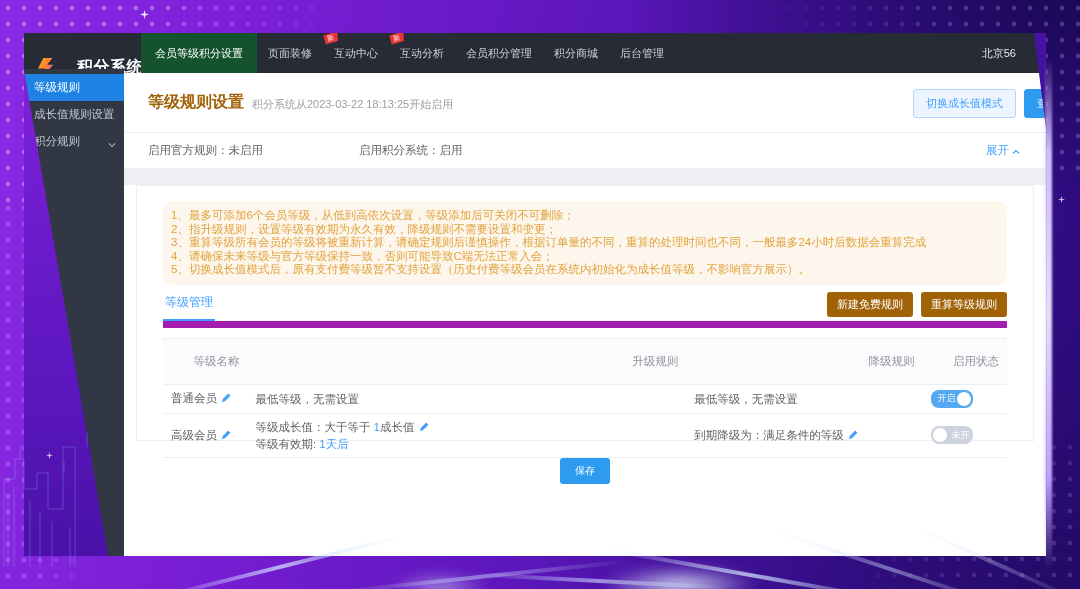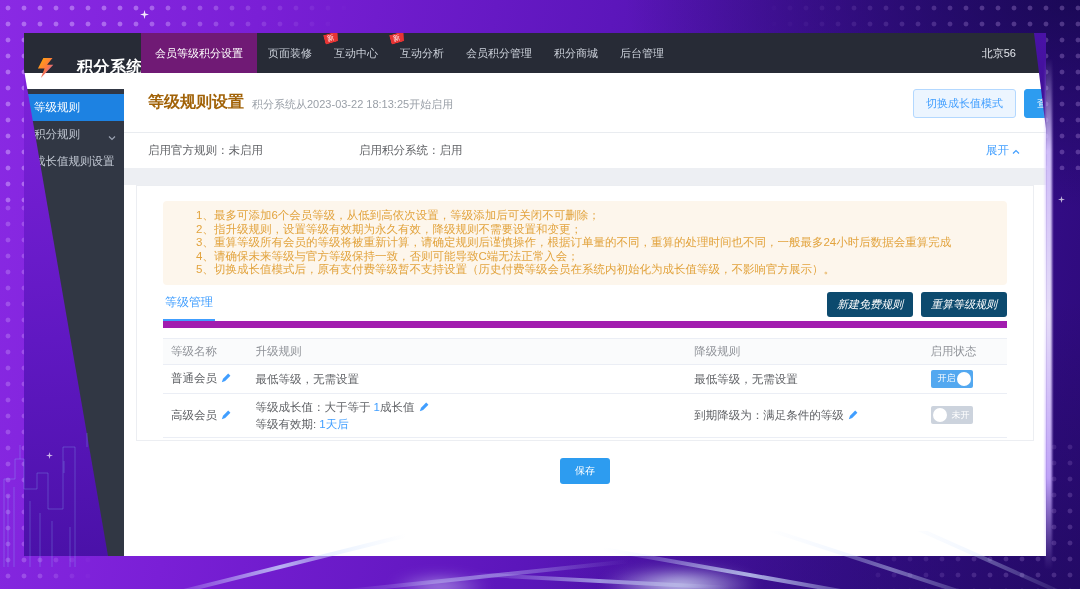--- a/index.html
+++ b/index.html
@@ -44,28 +44,28 @@
   
   .window{position:absolute;left:24px;top:33px;width:1022px;height:523px;background:#fff;overflow:hidden;}
 
   
   .topnav{position:absolute;left:0;top:0;right:0;height:40px;background:#272b36;display:flex;align-items:stretch;}
   .logo{width:106px;display:flex;padding-left:11px;gap:22px;flex:none;margin-top:24px;}
   .logo-text{color:#fff;font-size:16px;font-weight:bold;letter-spacing:.5px;white-space:nowrap;}
   .tabs{display:flex;}
   .tab{position:relative;display:flex;align-items:center;padding:0 11px;color:#ccd1da;font-size:11px;
        cursor:pointer;white-space:nowrap;}
-  .tab.active{background:#701a75;color:#fff;padding:0 14px;}
+  .tab.active{background:#14532d;color:#fff;padding:0 14px;}
   .nav-badge{position:absolute;top:0;left:1px;background:#e53434;color:#fff;font-size:7px;line-height:10px;
        padding:0 5px 0 3px;transform:rotate(-16deg);border-radius:1px;
        clip-path:polygon(0 0,100% 0,86% 100%,0 100%);}
   .nav-user{margin-left:auto;margin-right:30px;display:flex;align-items:center;color:#e4e7ed;font-size:11px;cursor:pointer;}
 
   
-  .sidebar{position:absolute;left:0;top:56px;bottom:0;width:100px;background:#313744;padding-top:5px;box-sizing:border-box;}
+  .sidebar{position:absolute;left:0;top:36px;bottom:0;width:100px;background:#313744;padding-top:5px;box-sizing:border-box;}
   .side-item{height:27px;display:flex;align-items:center;padding-left:10px;color:#c3c9d4;font-size:11.5px;
        position:relative;cursor:pointer;white-space:nowrap;}
   .side-item.active{background:#1d82e2;color:#fff;}
   .side-chevron{position:absolute;right:8px;top:10px;}
 
   
   .main{position:absolute;left:100px;top:40px;right:0;bottom:0;background:#fff;}
   .page-header{height:59px;border-bottom:1px solid #e9ecf0;display:flex;align-items:center;padding:0 24px;position:relative;}
   .page-title{font-size:16px;font-weight:bold;color:#a16207;}
   .page-sub{font-size:11px;color:#9aa0a8;margin-left:8px;margin-top:4px;}
@@ -74,37 +74,37 @@
   .btn-light{background:#ecf5ff;border:1px solid #b3d8ff;color:#409eff;padding:6px 12px;}
   .btn-primary{background:#2d9cf0;border:1px solid #2d9cf0;color:#fff;padding:6px 12px;}
 
   .settings-row{height:35px;display:flex;align-items:center;padding:0 24px;font-size:11.5px;color:#606266;position:relative;}
   .sr-pair{white-space:nowrap;}
   .sr-pair + .sr-pair{margin-left:96px;}
   .expand{position:absolute;right:26px;color:#409eff;font-size:11.5px;display:flex;align-items:center;gap:3px;cursor:pointer;}
   .gray-band{height:17px;background:#edeff3;}
 
   .card{margin:0 12px;border:1px solid #eceef2;background:#fff;padding:15px 26px 0;height:256px;box-sizing:border-box;}
-  .notice{background:#fdf6ec;border-radius:4px;padding:8px 33px;font-size:11.5px;color:#e2a33d;line-height:13.6px;}
+  .notice{background:#fdf6ec;border-radius:9px;padding:8px 8px;font-size:11.5px;color:#e2a33d;line-height:13.6px;}
   .notice div{white-space:nowrap;overflow:hidden;}
 
   .lm-head{display:flex;align-items:flex-end;margin-top:6px;border-bottom:7px solid #a21caf;position:relative;height:30px;}
   .lm-tab{color:#409eff;font-size:12px;padding:0 2px 8px;border-bottom:2px solid #409eff;cursor:pointer;}
   .lm-btns{position:absolute;right:0;top:1px;display:flex;gap:8px;}
-  .btn-sm{font-size:11px;padding:5px 10px;border-radius:3px;background:#0c4a6e;color:#fff;border:none;cursor:pointer;white-space:nowrap;font-style:italic;}
+  .btn-sm{font-size:11px;padding:5px 10px;border-radius:3px;background:#a16207;color:#fff;border:none;cursor:pointer;white-space:nowrap;}
 
   table.levels{width:100%;border-collapse:collapse;margin-top:10px;font-size:11.5px;table-layout:fixed;}
-  table.levels th{text-align:left;color:#909399;font-weight:normal;padding:5px 8px;
+  table.levels th{text-align:right;color:#909399;font-weight:normal;padding:15px 8px;
        border-bottom:1px solid #ebeef5;border-top:1px solid #ebeef5;background:#fafbfc;}
   table.levels td{padding:5px 8px;color:#606266;border-bottom:1px solid #ebeef5;vertical-align:middle;}
   .cell-line{white-space:nowrap;line-height:16px;}
   .blue{color:#409eff;}
   .pencil{display:inline-block;margin-left:4px;cursor:pointer;vertical-align:-1px;}
 
-  .toggle{width:42px;height:18px;border-radius:2px;display:inline-flex;align-items:center;position:relative;cursor:pointer;}
+  .toggle{width:42px;height:18px;border-radius:8px;display:inline-flex;align-items:center;position:relative;cursor:pointer;}
   .toggle .t-label{font-size:9px;color:#fff;}
   .toggle.on{background:#53a8f0;}
   .toggle.on .t-label{margin-left:7px;}
   .toggle.on .knob{position:absolute;right:2px;width:14px;height:14px;border-radius:50%;background:#fff;}
   .toggle.off{background:#ccd3dd;}
   .toggle.off .t-label{margin-left:21px;}
   .toggle.off .knob{position:absolute;left:2px;width:14px;height:14px;border-radius:50%;background:#fff;}
 
   .save-row{text-align:center;margin-top:17px;}
   .btn-save{background:#2d9cf0;color:#fff;font-size:10px;padding:6px 15px;border-radius:3px;border:none;cursor:pointer;}
@@ -164,29 +164,29 @@
           </div>
       </div>
       <div class="nav-user">北京56</div>
     </div>
 
     <div class="sidebar">
       <div class="side-item active">
         <span>等级规则</span>
       </div>
       <div class="side-item">
+        <span>成长值规则设置</span>
+      </div>
+      <div class="side-item">
         <span>积分规则</span>
         <span class="side-chevron">
           <svg width="8" height="6" viewBox="0 0 8 6">
               <polyline points="1,1.5 4,4.5 7,1.5" fill="none" stroke="#9aa2b1" stroke-width="1.2"></polyline>
             </svg>
         </span>
-      </div>
-      <div class="side-item">
-        <span>成长值规则设置</span>
       </div>
     </div>
 
     <div class="main">
 
       <div class="page-header">
         <span class="page-title">等级规则设置</span>
         <span class="page-sub">积分系统从2023-03-22 18:13:25开始启用</span>
         <div class="header-btns">
           <button class="btn btn-light">切换成长值模式</button>

